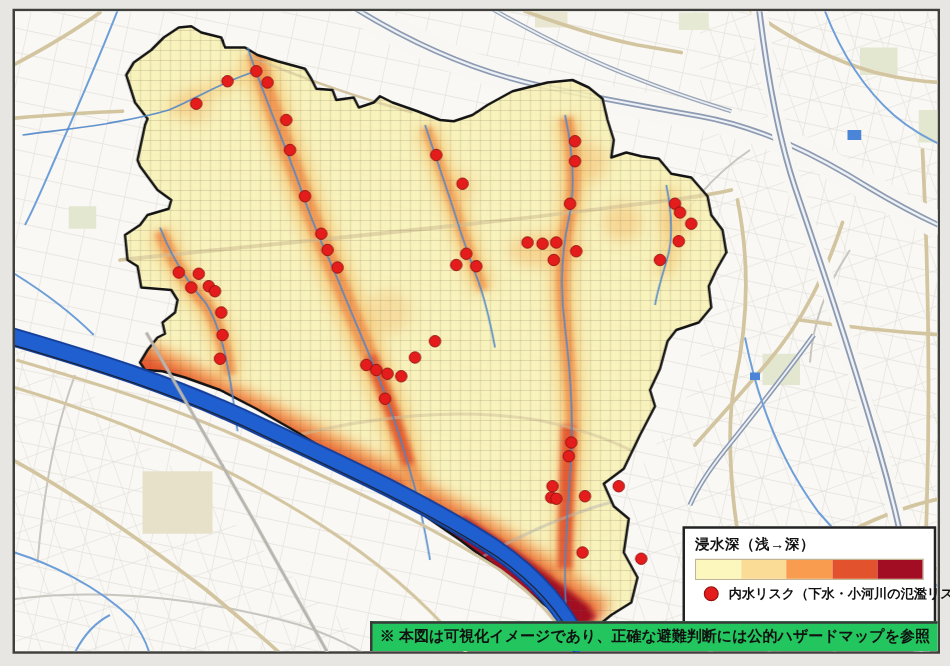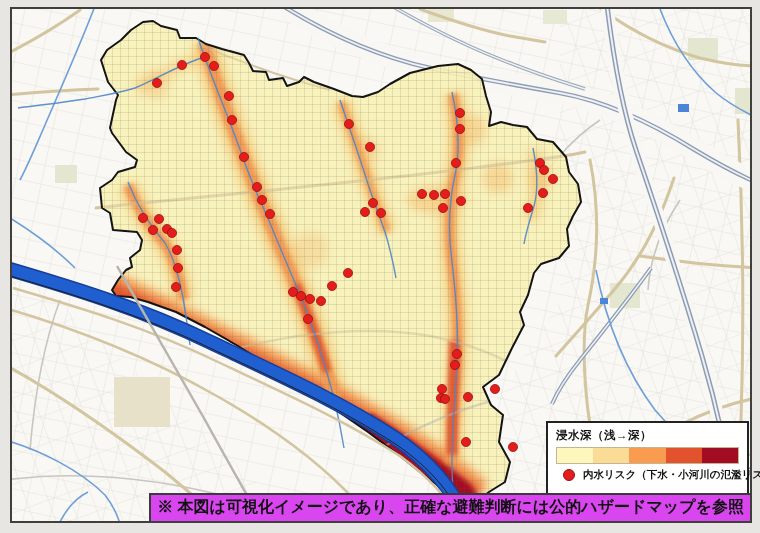--- a/index.html
+++ b/index.html
@@ -14,23 +14,23 @@
           padding:5px 8px 4px 8px;z-index:5;}
   .legend-title{font-size:11.5px;font-weight:700;color:#111;letter-spacing:.5px;}
   .ramp{display:flex;height:15px;margin-top:4px;border:1px solid #c2b594;}
   .ramp-cell{flex:1;}
   .legend-row{display:flex;align-items:center;margin-top:5px;height:12px;}
   .marker-dot{width:10px;height:10px;border-radius:50%;margin:0 8px 0 7px;flex:0 0 auto;
               border:1px solid #991111;}
   .marker-swatch{width:22px;height:12px;margin:0 6px 0 1px;flex:0 0 auto;border:1px solid #0e3f9e;}
   .legend-label{font-size:10.5px;font-weight:700;color:#111;white-space:nowrap;}
   
-  .footnote{position:absolute;right:0;bottom:0;background:#d946ef;border:2px solid #3a3a3a;
+  .footnote{position:absolute;right:0;bottom:0;background:#22c55e;border:2px solid #3a3a3a;
             border-right:none;border-bottom:none;padding:2px 6px 3px 6px;
-            font-size:16px;font-weight:700;color:#111;white-space:nowrap;z-index:6;}
+            font-size:12px;font-weight:700;color:#111;white-space:nowrap;z-index:6;}
 </style>
 </head>
 <body>
 
 <div class="page">
   <div class="map-frame">
     <svg width="738" height="512" viewBox="12 9 738 512">
       <defs>
         <clipPath id="regionClip">
           <path d="M143,22 L153,21 L161,26 L177,30 L180,38 L196,38 L206,44 L222,49 L244,55 L249,63 L253,71 L266,72 L269,80 L283,78 L287,86 L299,82 L304,77 L314,82 L334,89 L352,96 L363,97 L378,92 L390,84 L410,73 L438,66 L458,64 L471,70 L482,79 L486,96 L491,112 L489,126 L501,122 L513,125 L527,127 L537,139 L553,142 L566,157 L569,172 L578,184 L581,202 L573,216 L567,229 L569,246 L559,258 L541,264 L534,273 L528,295 L520,312 L524,325 L512,348 L499,375 L483,387 L491,405 L503,415 L499,442 L510,462 L505,482 L489,492 L473,505 L456,498 L430,480 L400,456 L368,432 L336,410 L303,388 L270,366 L238,346 L205,327 L176,312 L148,302 L130,297 L116,296 L112,290 L118,280 L126,270 L132,267 L130,258 L140,250 L142,240 L137,232 L113,230 L110,213 L102,208 L100,188 L112,180 L118,172 L135,167 L137,160 L126,152 L112,133 L110,128 L116,100 L118,95 L108,82 L101,60 L107,50 L121,40 L131,30 Z"></path>

